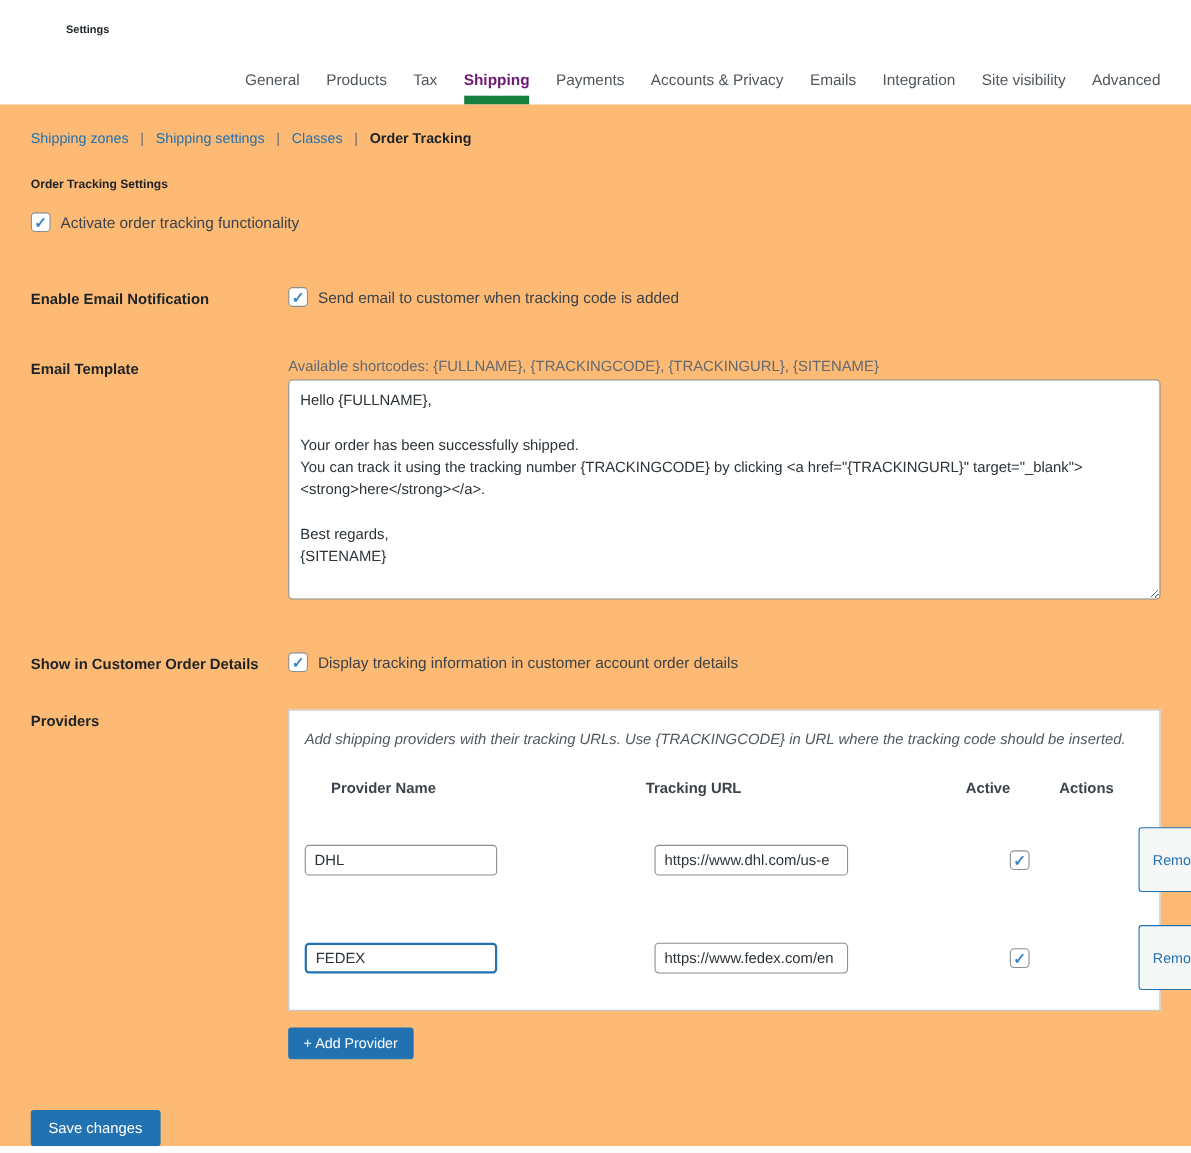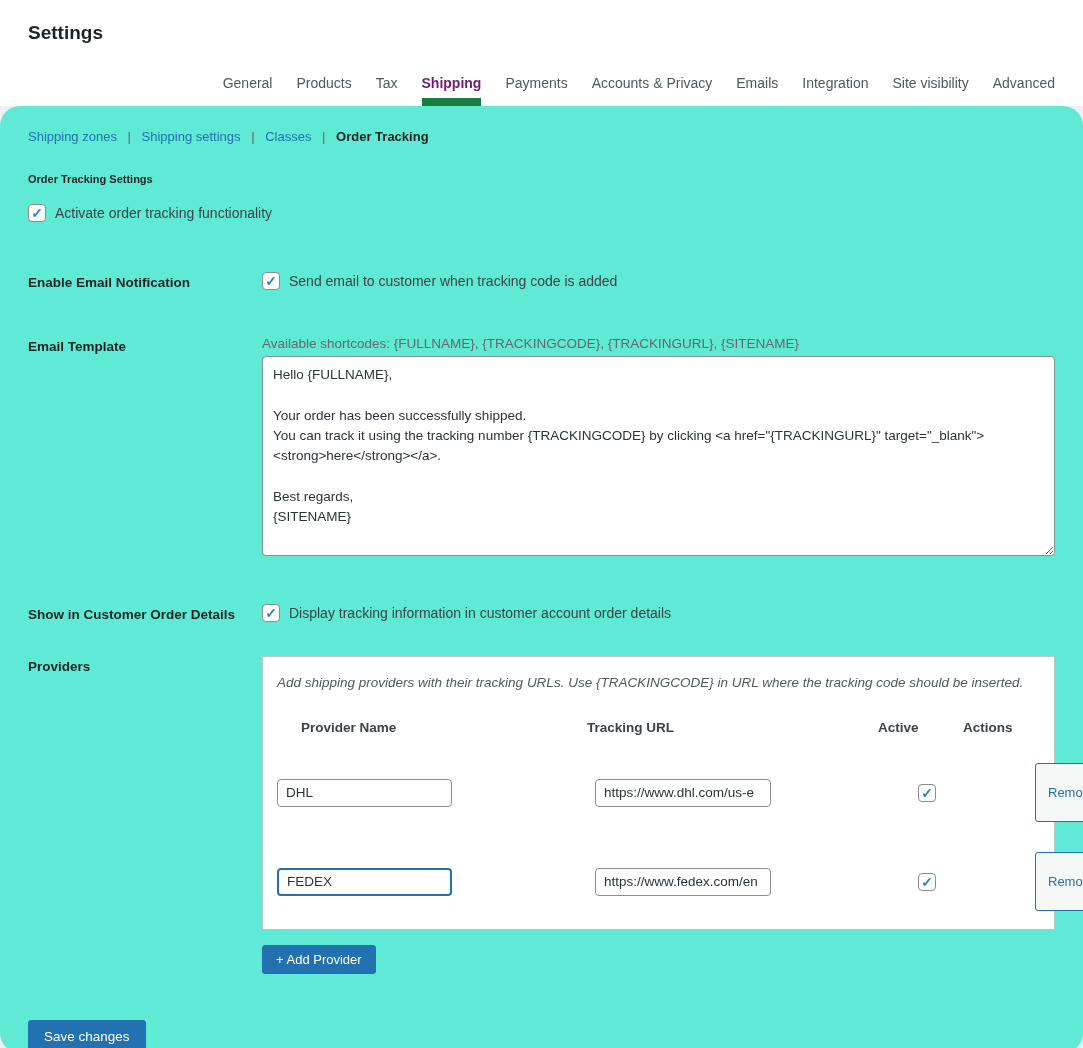--- a/index.html
+++ b/index.html
@@ -6,33 +6,33 @@
   html, body { background: #f0f0f1; }
   body {
     width: 1083px; height: 1048px; overflow: hidden;
     font-family: "Liberation Sans", sans-serif;
     color: #1d2327; font-size: 14px;
   }
   .page { width: 1083px; height: 1048px; display: flex; flex-direction: column; }
 
   
   .topbar { background: #fff; padding: 22px 28px 0; }
-  .page-title { font-size: 19px; font-weight: 700; color: #1d2327; margin-bottom: 31px; }
+  .page-title { font-size: 10px; font-weight: 700; color: #1d2327; margin-bottom: 31px; margin-left: 32px; }
   .tabs { display: flex; gap: 24px; justify-content: flex-end; }
   .tab {
     font-size: 14px; color: #50575e; text-decoration: none;
     padding-bottom: 10px; cursor: pointer; white-space: nowrap;
   }
   .tab.active {
     color: #701a75; font-weight: 700;
     border-bottom: 8px solid #15803d; padding-bottom: 7px;
   }
 
   
-  .content { flex: 1; background: #5eead4; padding: 23px 28px 0; border-radius: 20px; }
+  .content { flex: 1; background: #fdba74; padding: 23px 28px 0; }
 
   .subnav { font-size: 13px; color: #646970; }
   .subnav a { color: #2271b1; text-decoration: none; cursor: pointer; }
   .subnav .sep { margin: 0 7px; color: #646970; }
   .subnav .current { color: #1d2327; font-weight: 700; }
 
   .section-title { font-size: 11px; font-weight: 700; margin-top: 29px; color: #1d2327; }
 
   .form { margin-top: 19px; }
   .form-row { display: flex; align-items: flex-start; }

